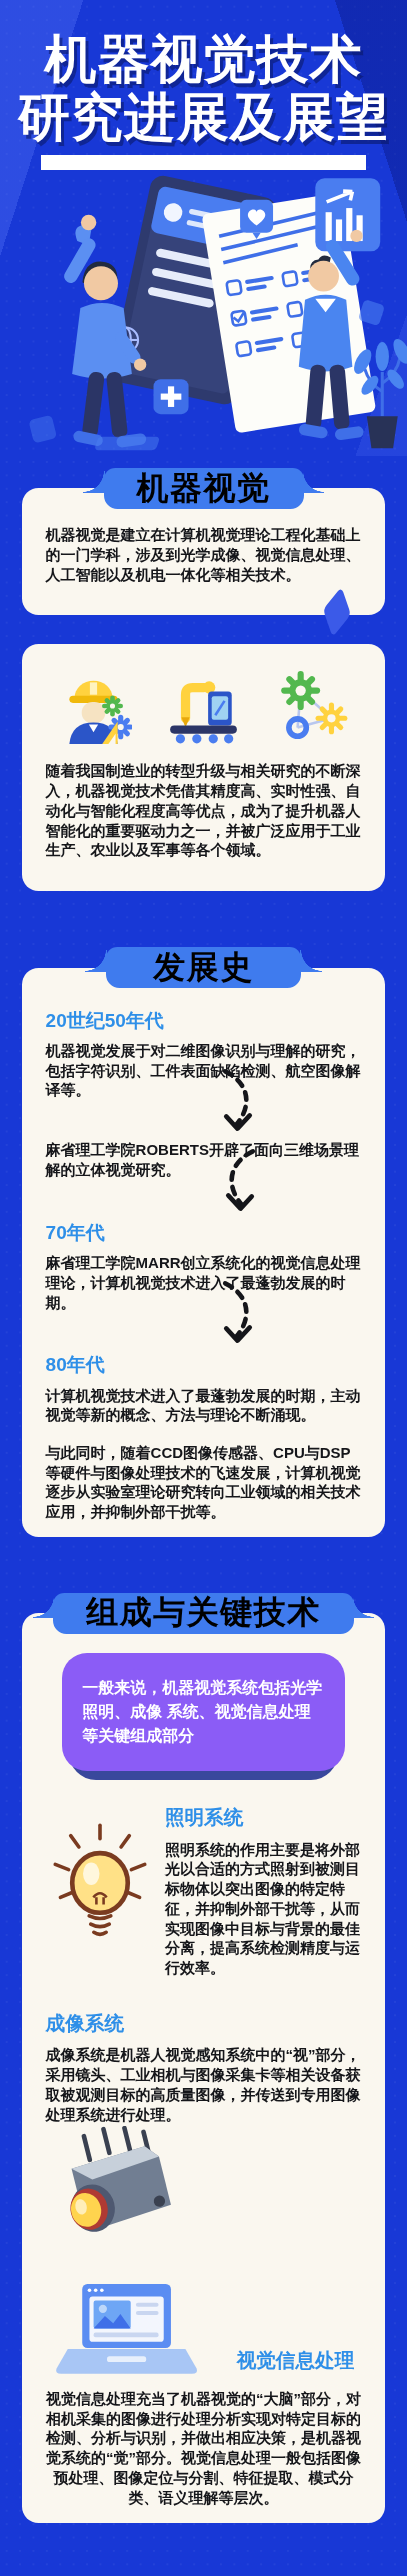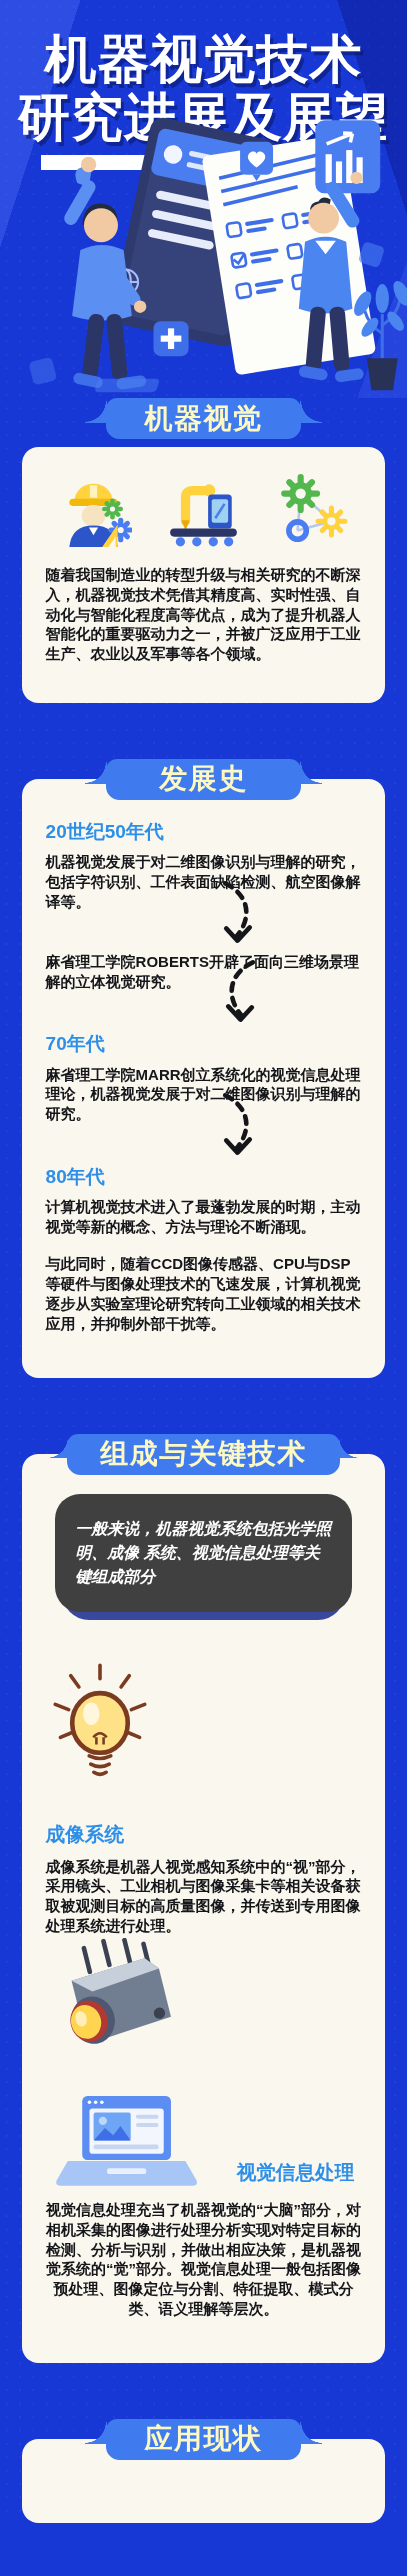--- a/index.html
+++ b/index.html
@@ -10,75 +10,75 @@
     -webkit-font-smoothing:antialiased;
   }
   .page{
     width:407px;
     position:relative;
     overflow:hidden;
     background-image:radial-gradient(rgba(255,255,255,0.05) 0.8px, transparent 0.9px);
     background-size:13.4px 13.4px;
   }
   
-  .hero{position:relative;height:398px;}
+  .hero{position:relative;height:456px;}
   .hero::before{
     content:"";position:absolute;inset:0;pointer-events:none;
     background:
       linear-gradient(108deg, rgba(96,126,255,.30) 0 15%, rgba(96,126,255,0) 15%),
       linear-gradient(252deg, rgba(8,22,130,.42) 0 13%, rgba(8,22,130,0) 13%),
       linear-gradient(290deg, rgba(96,126,255,.18) 0 9%, rgba(96,126,255,0) 9%);
   }
   .title-wrap{position:relative;z-index:1;padding-top:30px;text-align:center;color:#fff;}
   .title-line{
     font-size:52px;line-height:1.12;font-weight:900;letter-spacing:1px;
     text-shadow:3.1px 4.1px 0 rgba(10,22,96,.55);
   }
   .title-bar{width:325px;height:15.5px;background:#ffffff;margin:8.2px auto 0;}
   .hero-art{display:block;position:absolute;left:0;bottom:0;z-index:1;}
   
   .tab{
     --tab:#3F7BEE;
     position:relative;z-index:3;
     width:max-content;min-width:129px;height:41px;
-    margin:0 auto -20.6px;padding:0 33px;
+    margin:12px auto -20.6px;padding:0 33px;
     background:var(--tab);border-radius:11.3px 11.3px 13.4px 13.4px;
     display:flex;align-items:center;justify-content:center;
-    color:#fef9c3;font-size:28px;font-weight:900;letter-spacing:1.5px;
+    color:#000000;font-size:32px;font-weight:900;letter-spacing:1.5px;
   }
   .tab::before,.tab::after{content:"";position:absolute;top:3.1px;width:21.6px;height:21.6px;}
   .tab::before{left:-20.6px;background:radial-gradient(circle at 0 0, rgba(0,0,0,0) 20.6px, #3F7BEE 21px);}
   .tab::after{right:-20.6px;background:radial-gradient(circle at 100% 0, rgba(0,0,0,0) 20.6px, #3F7BEE 21px);}
   
   .card{
     position:relative;z-index:0;
     margin:0 21.6px;background:#FAF7EF;border-radius:16.5px;
     color:#15161a;
   }
   .card p{margin:0;font-size:15px;line-height:1.32;font-weight:700;}
   .card-a{padding:37px 24px 30px;}
   .tail{
     position:absolute;right:34px;bottom:-11.3px;width:28px;height:28px;z-index:-1;
     background:#3B5AE8;border-radius:5.2px;transform:rotate(55deg) skew(16deg,16deg);
   }
-  .card-b{margin-top:29px;padding:24px 24px 39px;}
+  .card-b{margin-top:29px;padding:24px 24px 31px;}
   .icon-row{display:flex;justify-content:space-between;align-items:flex-end;padding:0 9.3px;margin-bottom:16.5px;}
   .section{margin-top:56px;}
-  .pad-card{padding:40px 24px 44px;}
+  .pad-card{padding:40px 24px 15px;}
   
   .hblock{position:relative;margin-bottom:40px;}
   .hblock:last-child{margin-bottom:0;}
   .era{color:#2E8FE8;font-size:19px;font-weight:900;margin:0 0 7.2px;}
   .hblock .p2{margin-top:17.5px;}
   .harrow{position:absolute;left:54%;top:100%;margin-top:-33px;width:46px;height:67px;z-index:1;}
   .hblock:nth-child(2) .harrow svg{transform:scaleX(-1);}
   
   .navy{
-    position:relative;background:#404040;border-radius:25px;
-    margin:0 9px;padding:23px 20.6px;font-style:italic;
+    position:relative;background:#8b5cf6;border-radius:25px;
+    margin:0 16px;padding:23px 20.6px;
   }
   .navy p{color:#fff;font-size:16px;line-height:1.5;font-weight:700;}
   .navy::after{
     content:"";position:absolute;left:7.2px;right:7.2px;bottom:-8.2px;height:27px;
     background:#39489C;border-radius:0 0 33px 33px;z-index:-1;
   }
   
   .chead{color:#2E8FE8;font-size:19.6px;font-weight:900;margin:0 0 8.2px;}
   .comp1{display:flex;gap:11.3px;margin-top:33px;align-items:flex-start;}
   .comp1 .art{flex:none;margin-top:15.5px;}
@@ -215,20 +215,24 @@
         <rect x="700" y="246" width="42" height="42" rx="9" opacity="0.6" transform="rotate(18 721 267)"></rect>
         <rect x="356" y="508" width="120" height="26" rx="8" opacity="0.5" transform="skewX(-18)"></rect>
         <rect x="60" y="470" width="46" height="46" rx="10" opacity="0.45" transform="rotate(-14 83 493)"></rect>
       </g>
     </svg>
   </header>
 
   <section class="section" style="margin-top:0;">
     <div class="tab">
       <span>机器视觉</span>
+    </div>
+    <div class="card card-a">
+      <p>机器视觉是建立在计算机视觉理论工程化基础上的一门学科，涉及到光学成像、视觉信息处理、人工智能以及机电一体化等相关技术。</p>
+      <div class="tail"></div>
     </div>
     <div class="card card-b">
       <div class="icon-row">
         <svg width="77" height="77" viewBox="0 0 150 150">
           <path d="M38 58 a37 33 0 0 1 74 0 z" fill="#ffd23e"></path>
           <rect x="28" y="54" width="94" height="14" rx="7" fill="#f0b90b"></rect>
           <rect x="68" y="28" width="14" height="24" fill="#fff3c0"></rect>
           <rect x="52" y="66" width="46" height="42" rx="21" fill="#f6e3c2"></rect>
           <path d="M28 148 q4 -42 47 -42 q43 0 47 42 z" fill="#2b55c8"></path>
           <path d="M66 110 l9 15 9 -15 z" fill="#ffffff"></path>
@@ -312,21 +316,21 @@
         <p>麻省理工学院ROBERTS开辟了面向三维场景理解的立体视觉研究。</p>
         <div class="harrow">
           <svg width="46" height="67" viewBox="0 0 90 130" fill="none">
             <path d="M18 8 C 64 30, 72 74, 40 112" stroke="#15161a" stroke-width="9" stroke-linecap="round" stroke-dasharray="15 14"></path>
             <polyline points="20 96, 42 120, 66 94" stroke="#15161a" stroke-width="9" stroke-linecap="round" stroke-linejoin="round" fill="none"></polyline>
           </svg>
         </div>
       </div>
       <div class="hblock">
         <div class="era">70年代</div>
-        <p>麻省理工学院MARR创立系统化的视觉信息处理理论，机器视觉发展于对二维图像识别与理解的研究。</p>
+        <p>麻省理工学院MARR创立系统化的视觉信息处理理论，计算机视觉技术进入了最蓬勃发展的时期。</p>
         <div class="harrow">
           <svg width="46" height="67" viewBox="0 0 90 130" fill="none">
             <path d="M18 8 C 64 30, 72 74, 40 112" stroke="#15161a" stroke-width="9" stroke-linecap="round" stroke-dasharray="15 14"></path>
             <polyline points="20 96, 42 120, 66 94" stroke="#15161a" stroke-width="9" stroke-linecap="round" stroke-linejoin="round" fill="none"></polyline>
           </svg>
         </div>
       </div>
       <div class="hblock">
         <div class="era">80年代</div>
         <p>计算机视觉技术进入了最蓬勃发展的时期，主动视觉等新的概念、方法与理论不断涌现。</p>
@@ -353,20 +357,24 @@
             <line x1="18" y1="86" x2="44" y2="96"></line>
             <line x1="192" y1="86" x2="166" y2="96"></line>
             <line x1="28" y1="150" x2="52" y2="140"></line>
             <line x1="182" y1="150" x2="158" y2="140"></line>
           </g>
           <ellipse cx="105" cy="122" rx="54" ry="58" fill="#ffe187" stroke="#7a3b20" stroke-width="9"></ellipse>
           <ellipse cx="88" cy="104" rx="16" ry="22" fill="#fff7dd"></ellipse>
           <path d="M92 150 q13 -16 26 0 M98 150 v14 M112 150 v14" stroke="#7a3b20" stroke-width="5" fill="none"></path>
           <path d="M84 186 q21 10 42 0 M87 202 q18 10 36 0 M93 218 q12 8 24 0" stroke="#7a3b20" stroke-width="7" fill="none" stroke-linecap="round"></path>
         </svg>
+        <div>
+          <div class="chead">照明系统</div>
+          <p>照明系统的作用主要是将外部光以合适的方式照射到被测目标物体以突出图像的特定特征，并抑制外部干扰等，从而实现图像中目标与背景的最佳分离，提高系统检测精度与运行效率。</p>
+        </div>
       </div>
 
       <div class="comp2">
         <div class="chead">成像系统</div>
         <div class="row">
           <p>成像系统是机器人视觉感知系统中的“视”部分，采用镜头、工业相机与图像采集卡等相关设备获取被观测目标的高质量图像，并传送到专用图像处理系统进行处理。</p>
           <svg class="art" width="129" height="129" viewBox="0 0 250 250">
             <g transform="rotate(-14 125 125)">
               <rect x="96" y="6" width="9" height="56" rx="4" fill="#3a4150"></rect>
               <rect x="136" y="2" width="9" height="56" rx="4" fill="#3a4150"></rect>

